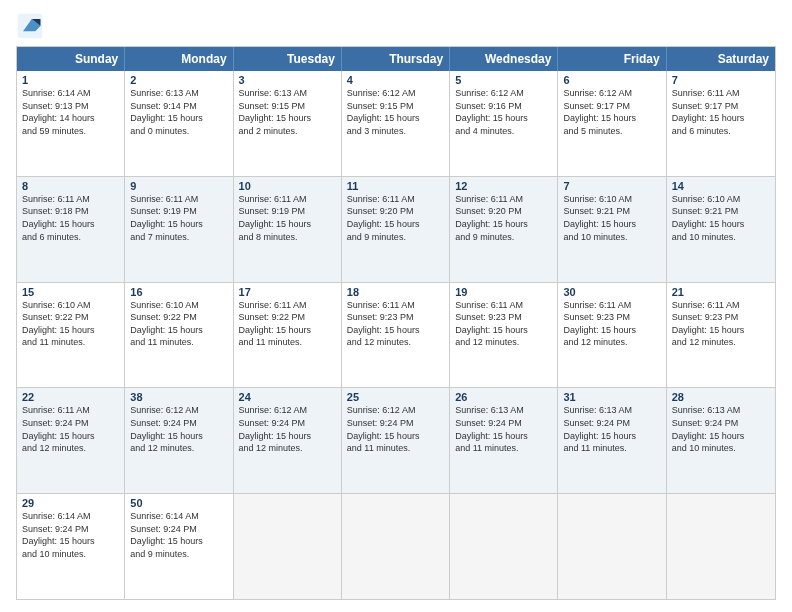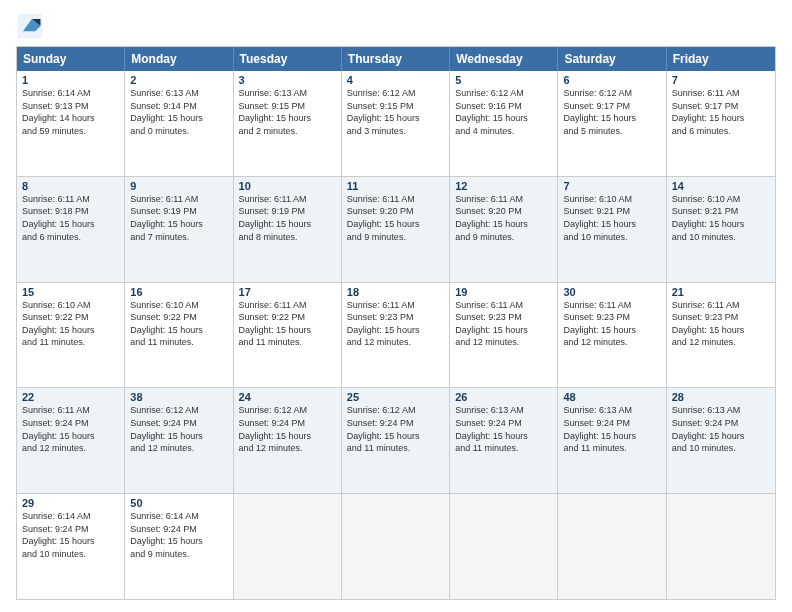--- a/index.html
+++ b/index.html
@@ -63,21 +63,21 @@
     .cal-header {
       display: grid;
       grid-template-columns: repeat(7, 1fr);
       background: #3a6ea5;
     }
     .cal-header-cell {
       color: #fff;
       font-size: 12px;
       font-weight: bold;
       padding: 5px 6px;
-      text-align: left;
+      text-align: right;
       border-right: 1px solid #5a8ec5;
     }
     .cal-header-cell:last-child {
       border-right: none;
     }
     .cal-body {
       flex: 1;
       display: flex;
       flex-direction: column;
     }
@@ -142,22 +142,22 @@
     </div>
   </div>
 
   <div class="calendar">
     <div class="cal-header">
     <div class="cal-header-cell">Sunday</div>
         <div class="cal-header-cell">Monday</div>
         <div class="cal-header-cell">Tuesday</div>
         <div class="cal-header-cell">Thursday</div>
         <div class="cal-header-cell">Wednesday</div>
+        <div class="cal-header-cell">Friday</div>
         <div class="cal-header-cell">Saturday</div>
-        <div class="cal-header-cell">Friday</div>
       </div>
     <div class="cal-body">
     <div class="cal-row">
           <div class="cal-cell">
             <span class="day-num">1</span>
             <div class="day-info" style="white-space: pre-line;">Sunrise: 6:14 AM
 Sunset: 9:13 PM
 Daylight: 14 hours
 and 59 minutes.</div>
           </div>
@@ -336,21 +336,21 @@
 and 11 minutes.</div>
           </div>
           <div class="cal-cell alt-row">
             <span class="day-num">26</span>
             <div class="day-info" style="white-space: pre-line;">Sunrise: 6:13 AM
 Sunset: 9:24 PM
 Daylight: 15 hours
 and 11 minutes.</div>
           </div>
           <div class="cal-cell alt-row">
-            <span class="day-num">48</span>
+            <span class="day-num">31</span>
             <div class="day-info" style="white-space: pre-line;">Sunrise: 6:13 AM
 Sunset: 9:24 PM
 Daylight: 15 hours
 and 11 minutes.</div>
           </div>
           <div class="cal-cell alt-row">
             <span class="day-num">28</span>
             <div class="day-info" style="white-space: pre-line;">Sunrise: 6:13 AM
 Sunset: 9:24 PM
 Daylight: 15 hours

